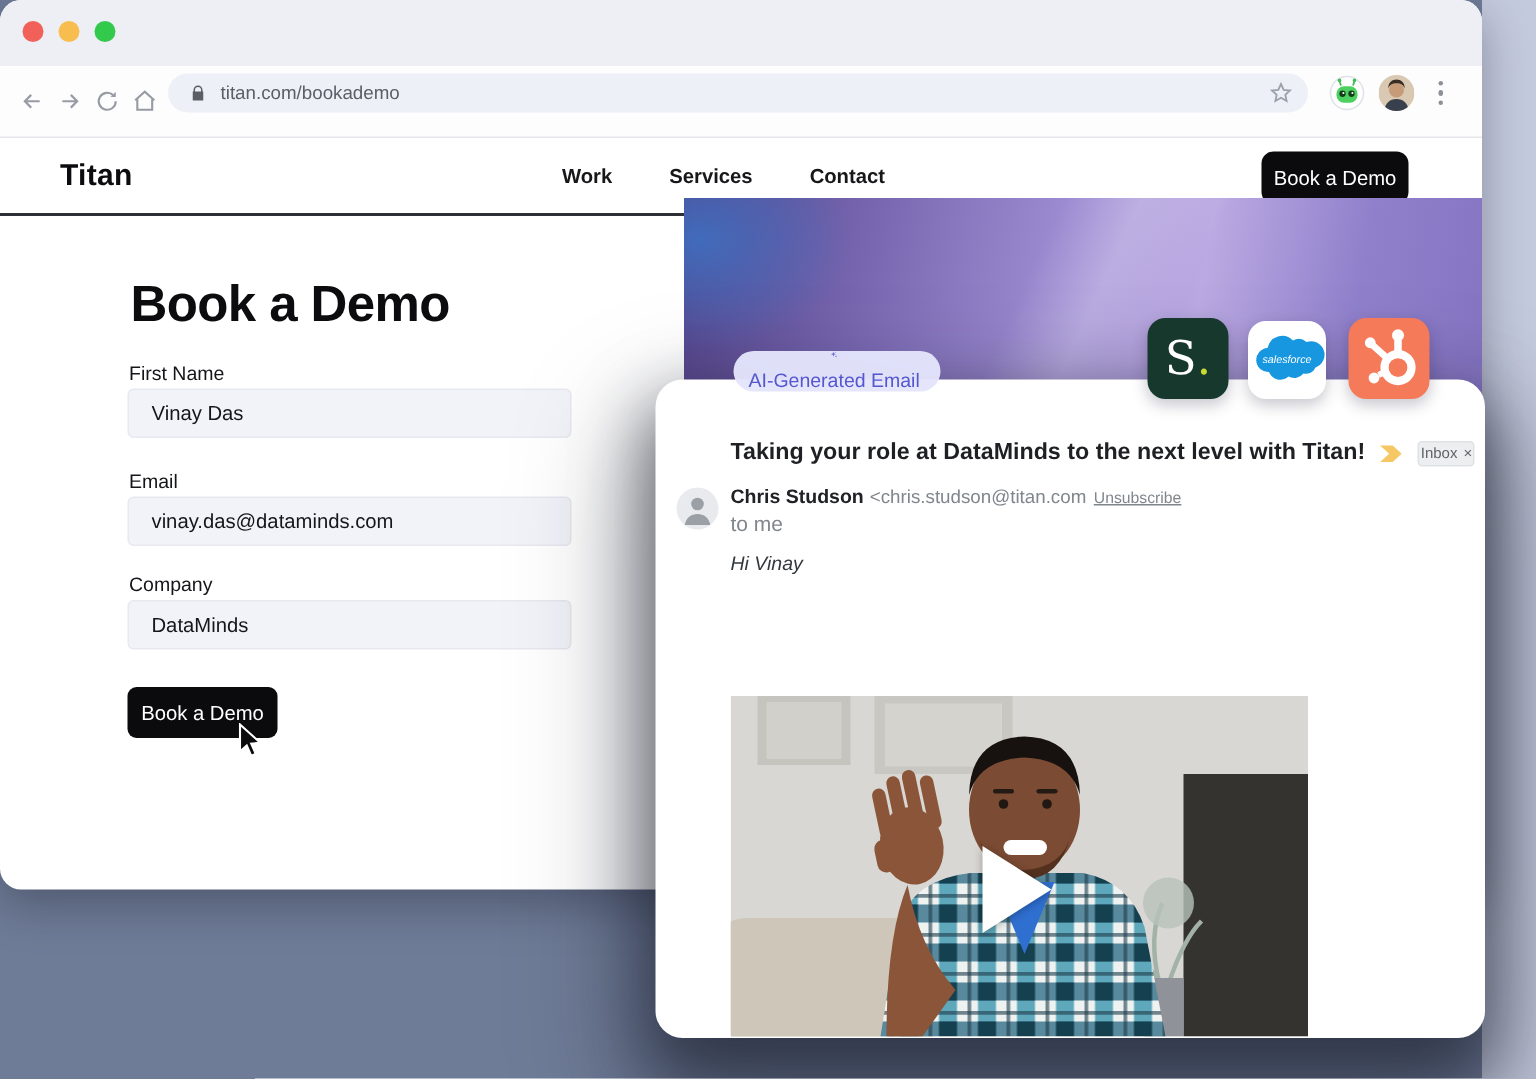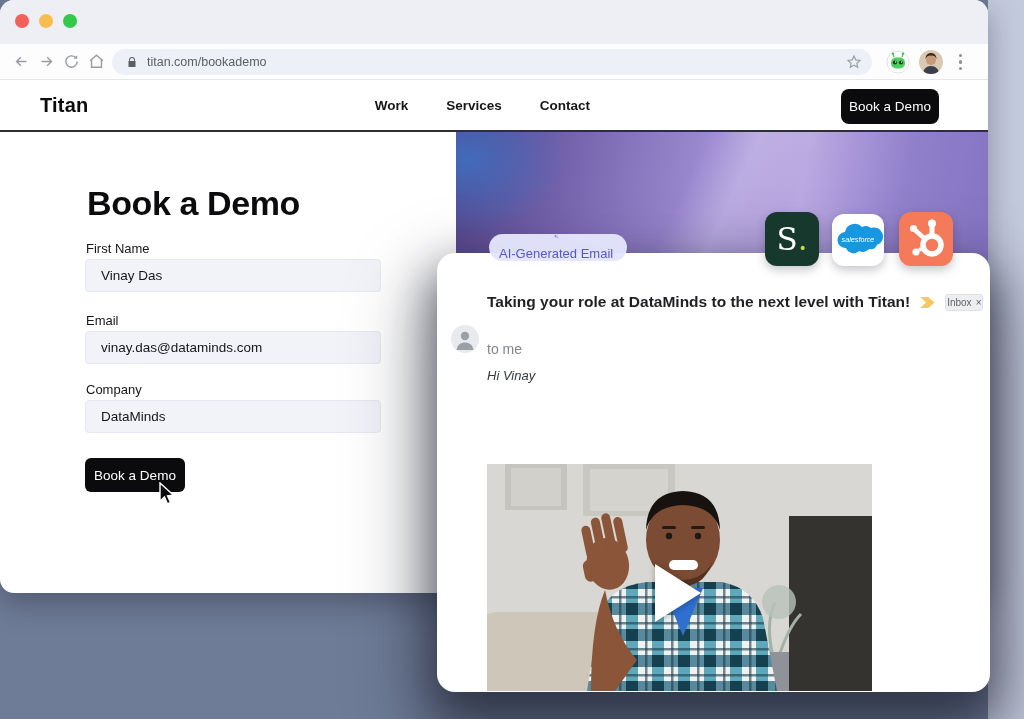--- a/index.html
+++ b/index.html
@@ -10,21 +10,21 @@
 
   
   .browser { position:absolute; left:0; top:0; width:988px; height:593px; background:#fff;
              border-radius:14px; overflow:hidden; box-shadow:0 10px 30px rgba(20,24,40,.35); z-index:1; }
   .titlebar { height:44px; background:#edeff4; position:relative; }
   .traffic { position:absolute; top:14px; width:14px; height:14px; border-radius:50%; }
   .t-red { left:15px; background:#f2605a; }
   .t-yellow { left:39px; background:#f8bd4f; }
   .t-green { left:63px; background:#32c94c; }
 
-  .toolbar { height:36px; background:#fdfdfe; border-bottom:1px solid #e6e7ea; position:relative; display:flex; align-items:center; }
+  .toolbar { height:48px; background:#fdfdfe; border-bottom:1px solid #e6e7ea; position:relative; display:flex; align-items:center; }
   .navico { width:17px; height:17px; color:#979ca4; margin-left:8px; flex:0 0 auto; }
   .navico:first-child { margin-left:13px; }
   .addr { position:absolute; left:112px; top:5px; width:760px; height:26px; background:#eef0f7;
           border-radius:13px; display:flex; align-items:center; padding:0 10px 0 14px; }
   .addr .lock { width:12px; height:12px; color:#5a5f66; margin-right:9px; }
   .addr .url { font-size:12.5px; color:#5a5f66; flex:1; }
   .addr .star { width:16px; height:16px; color:#9aa1a8; }
   .ext-robot { position:absolute; left:886px; top:6px; width:24px; height:24px; }
   .prof { position:absolute; left:919px; top:6px; width:24px; height:24px; border-radius:50%; overflow:hidden; }
   .dots { position:absolute; left:959px; top:10px; width:4px; height:16px; display:flex; flex-direction:column; justify-content:space-between; }
@@ -193,20 +193,23 @@
       <span>×</span>
     </span>
   </div>
 
   <span class="sender-avatar">
     <svg viewBox="0 0 28 28">
       <circle cx="14" cy="11" r="4.2" fill="#9aa0a6"></circle>
       <path d="M5.5 25c.8-5 4.3-7.4 8.5-7.4s7.7 2.4 8.5 7.4z" fill="#9aa0a6"></path>
     </svg>
   </span>
+  <div class="sender-line">
+    <span class="sender-name">Chris Studson</span><span>&lt;chris.studson@titan.com</span><span class="unsub">Unsubscribe</span>
+  </div>
   <div class="to-me">to me</div>
 
   <div class="bodytxt b1">Hi Vinay</div>
 
   <div class="video" title="Smiling man in a teal plaid shirt waving on a video call">
     <svg viewBox="0 0 385 227" width="385" height="227">
       <defs>
         <pattern id="plaid" width="26" height="26" patternUnits="userSpaceOnUse">
           <rect width="26" height="26" fill="#eef3f2"></rect>
           <rect x="9" width="12" height="26" fill="#2e8fa8" opacity=".75"></rect>

